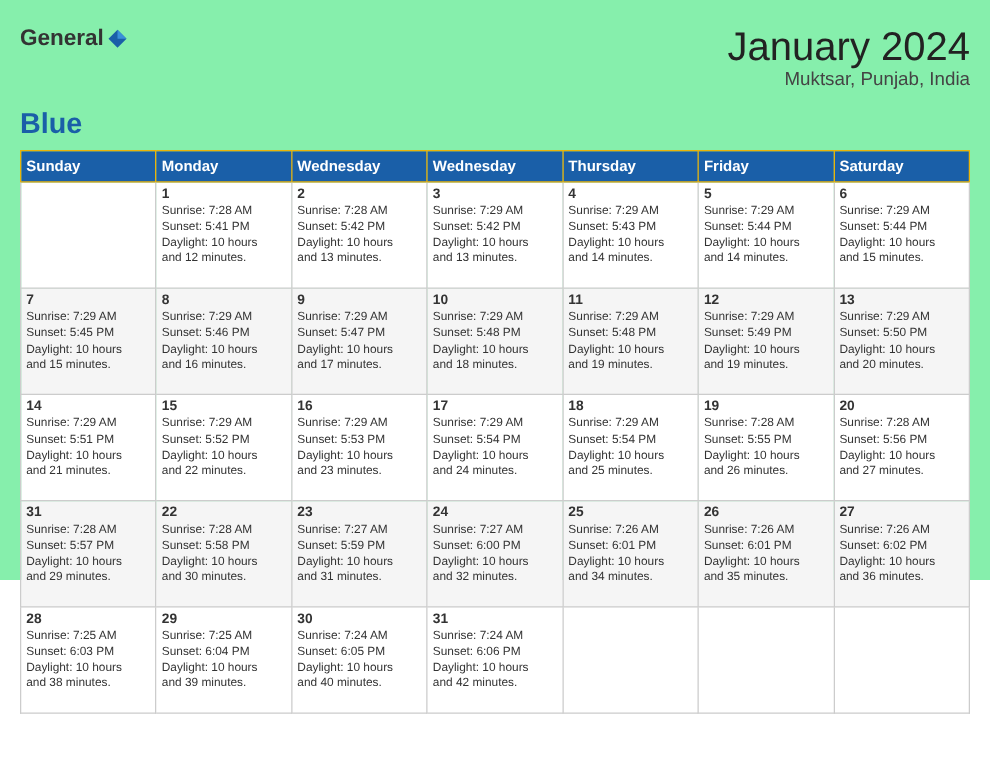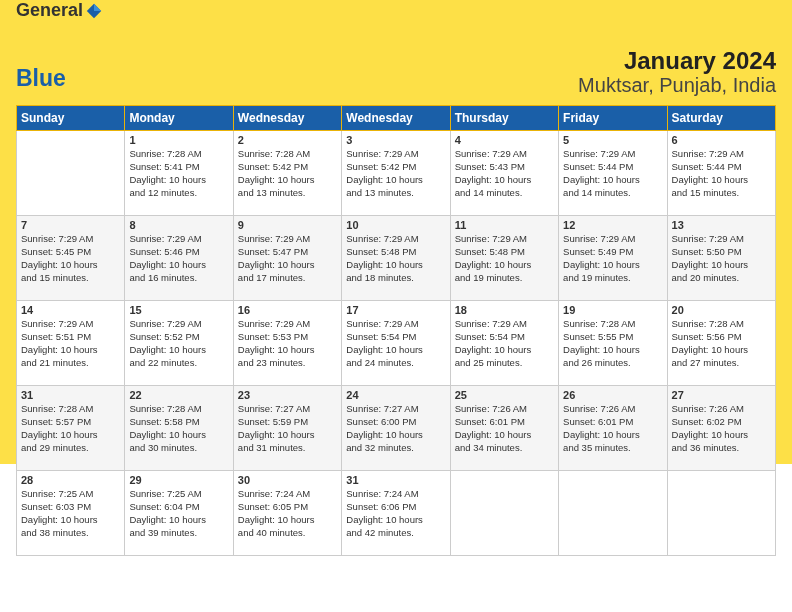--- a/index.html
+++ b/index.html
@@ -6,22 +6,22 @@
     body {
       font-family: Arial, sans-serif;
       background: #fff;
       width: 792px;
       height: 612px;
       overflow: hidden;
     }
     .page {
       width: 792px;
       height: 464px;
-      padding: 0 16px 10px 16px;
-      background: #fde047;
+      padding: 20px 16px 10px 16px;
+      background: #86efac;
     }
     .header {
       display: flex;
       align-items: flex-start;
       justify-content: space-between;
       margin-bottom: 8px;
     }
     .logo {
       display: flex;
       flex-direction: column;
@@ -44,28 +44,27 @@
     }
     .logo-icon {
       width: 18px;
       height: 18px;
       margin-left: 2px;
     }
     .title-block {
       text-align: right;
     }
     .month-title {
-      font-size: 24px;
-      font-weight: bold;
+      font-size: 32px;
+      font-weight: normal;
       color: #222;
       line-height: 1.1;
-      margin-top: 48px;
     }
     .subtitle {
-      font-size: 20px;
+      font-size: 15px;
       color: #444;
     }
     .calendar {
       width: 100%;
       border-collapse: collapse;
       table-layout: fixed;
     }
     .calendar th {
       background: #1a5fa8;
       color: #fff;

